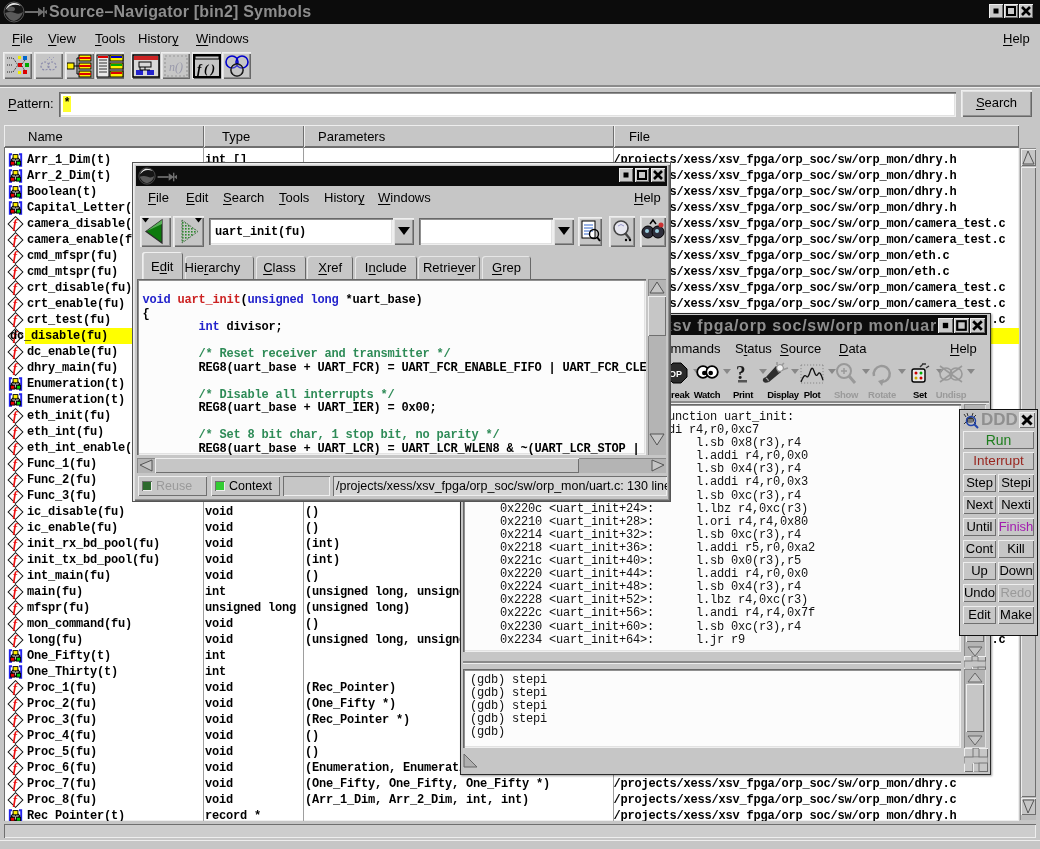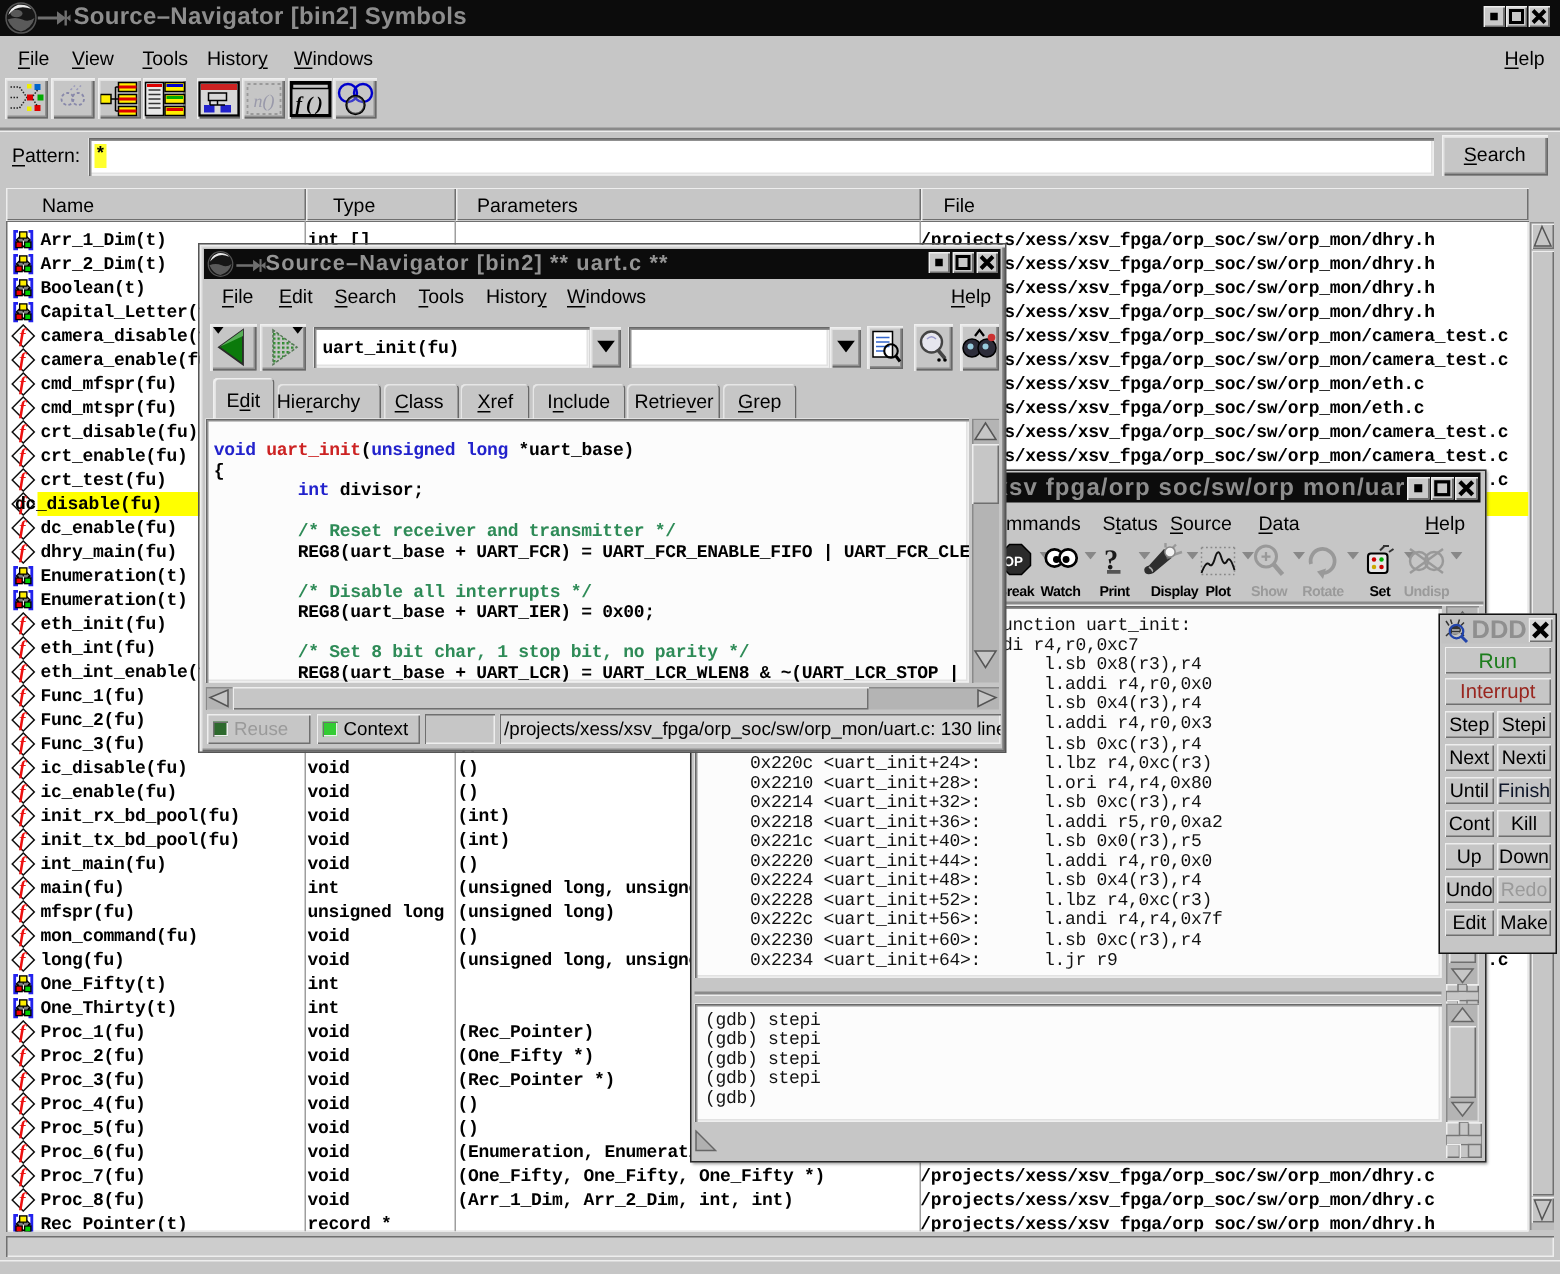--- a/index.html
+++ b/index.html
@@ -675,21 +675,20 @@
 <circle cx="11" cy="11" r="10" fill="#161616" stroke="#555" stroke-width="1"></circle>
 <path d="M2.5 9 Q4 4 9 2.2 Q15 1.5 18 5 Q12 2.5 7 5 Q4 7 2.5 9 Z" fill="#e8e8e8"></path>
 <path d="M2 12 Q7 10 12 12 Q16 14 20 11 Q18 18 11 20 Q5 19 2 12 Z" fill="#777" opacity="0.7"></path>
 </svg>
     <svg class="a" style="left:24px;top:8px" width="20" height="12" viewBox="0 0 22 14">
 <rect x="0" y="6" width="13" height="2" fill="#6f6f6f"></rect>
 <path d="M13 2.5 L13 11.5 L19 7 Z" fill="#6f6f6f"></path>
 <path d="M25 2.5 L25 11.5 L19 7 Z" fill="#6f6f6f"></path>
 <rect x="18" y="2" width="1.6" height="10" fill="#6f6f6f"></rect>
     </svg>
-    <div class="a ttl" style="left:44px;top:5px;font-size:14.5px;color:#949494;letter-spacing:0.75px;">Source–Navigator [bin2] ** uart.c **</div>
     <div class="a r1" style="left:486px;top:5px;width:14px;height:14px;background:#c9c9c9;"><svg width="14" height="14" viewBox="0 0 14 14">
         <rect x="4.5" y="4.5" width="5" height="5" fill="#000"></rect>
       </svg></div>
     <div class="a r1" style="left:502px;top:5px;width:14px;height:14px;background:#c9c9c9;"><svg width="14" height="14" viewBox="0 0 14 14">
         <rect x="3" y="3" width="8" height="8" fill="none" stroke="#000" stroke-width="2"></rect>
       </svg></div>
     <div class="a r1" style="left:518px;top:5px;width:14px;height:14px;background:#c9c9c9;"><svg width="14" height="14" viewBox="0 0 14 14">
         <path d="M3 3 L11 11 M11 3 L3 11" stroke="#000" stroke-width="2.6"></path>
       </svg></div>
     <div class="a mi" style="left:15px;top:27px;"><u>F</u>ile</div>
@@ -816,21 +815,21 @@
     <div class="a r1" style="left:59px;top:2px;width:16px;height:16px;background:#d6d6d6;"><svg width="16" height="16" viewBox="0 0 14 14">
         <path d="M3 3 L11 11 M11 3 L3 11" stroke="#000" stroke-width="2.6"></path>
       </svg></div>
     <div class="a r1" style="left:3px;top:21px;width:71px;height:18px;text-align:center;font-size:14px;color:#1d7d1d;line-height:18px;">Run</div>
     <div class="a r1" style="left:3px;top:42px;width:71px;height:18px;text-align:center;font-size:13.5px;color:#99261f;line-height:18px;">Interrupt</div>
     <div class="a r1" style="left:3px;top:64px;width:33px;height:18px;text-align:center;font-size:13px;color:#000;line-height:18px;">Step</div>
     <div class="a r1" style="left:38px;top:64px;width:36px;height:18px;text-align:center;font-size:13px;color:#000;line-height:18px;">Stepi</div>
     <div class="a r1" style="left:3px;top:86px;width:33px;height:18px;text-align:center;font-size:13px;color:#000;line-height:18px;">Next</div>
     <div class="a r1" style="left:38px;top:86px;width:36px;height:18px;text-align:center;font-size:13px;color:#000;line-height:18px;">Nexti</div>
     <div class="a r1" style="left:3px;top:108px;width:33px;height:18px;text-align:center;font-size:13px;color:#000;line-height:18px;">Until</div>
-    <div class="a r1" style="left:38px;top:108px;width:36px;height:18px;text-align:center;font-size:13px;color:#0f172a;line-height:18px;">Finish</div>
+    <div class="a r1" style="left:38px;top:108px;width:36px;height:18px;text-align:center;font-size:13px;color:#a21caf;line-height:18px;">Finish</div>
     <div class="a r1" style="left:3px;top:130px;width:33px;height:18px;text-align:center;font-size:13px;color:#000;line-height:18px;">Cont</div>
     <div class="a r1" style="left:38px;top:130px;width:36px;height:18px;text-align:center;font-size:13px;color:#000;line-height:18px;">Kill</div>
     <div class="a r1" style="left:3px;top:152px;width:33px;height:18px;text-align:center;font-size:13px;color:#000;line-height:18px;">Up</div>
     <div class="a r1" style="left:38px;top:152px;width:36px;height:18px;text-align:center;font-size:13px;color:#000;line-height:18px;">Down</div>
     <div class="a r1" style="left:3px;top:174px;width:33px;height:18px;text-align:center;font-size:13px;color:#000;line-height:18px;">Undo</div>
     <div class="a r1" style="left:38px;top:174px;width:36px;height:18px;text-align:center;font-size:13px;color:#9a9a9a;line-height:18px;">Redo</div>
     <div class="a r1" style="left:3px;top:196px;width:33px;height:18px;text-align:center;font-size:13px;color:#000;line-height:18px;">Edit</div>
     <div class="a r1" style="left:38px;top:196px;width:36px;height:18px;text-align:center;font-size:13px;color:#000;line-height:18px;">Make</div>
   </div>
 </body></html>

